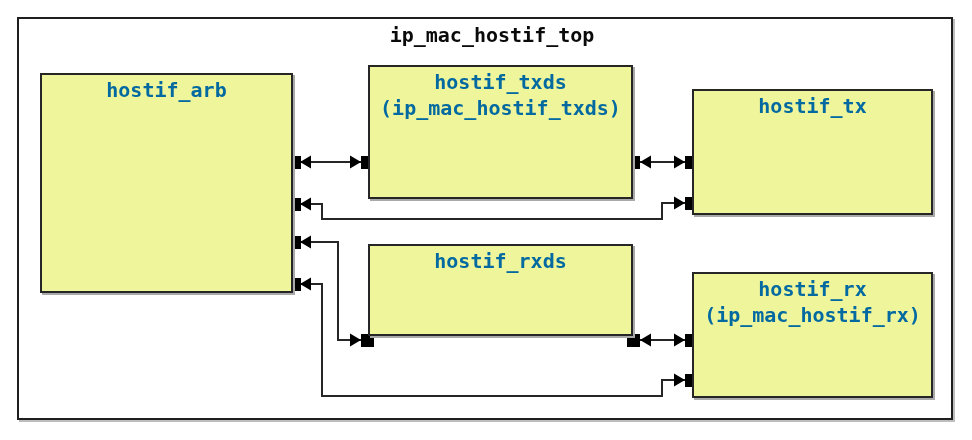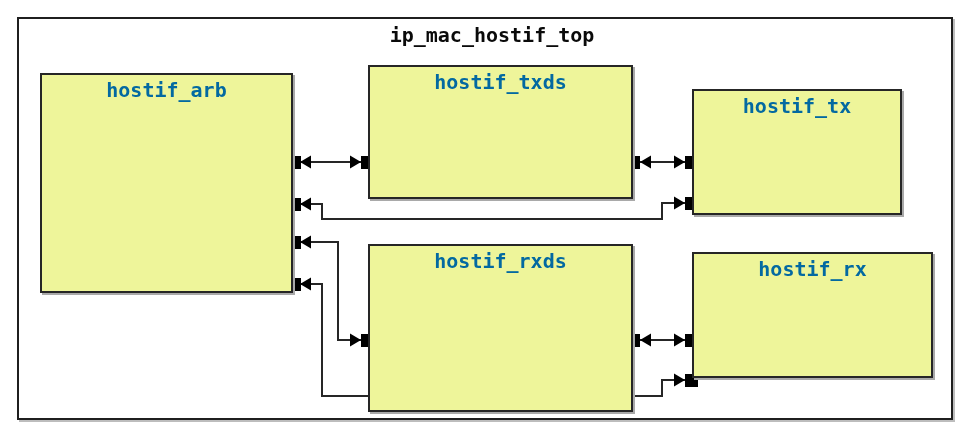--- a/index.html
+++ b/index.html
@@ -38,23 +38,23 @@
     text-align:center;
     padding-top:2px;
     cursor:pointer;
   }
   .module-name,.module-entity{
     font-size:20px;font-weight:bold;color:#0369a1;
     line-height:26px;white-space:nowrap;
   }
   .box-arb {left:40px; top:73px;  width:253px; height:220px;}
   .box-txds{left:368px;top:65px;  width:265px; height:134px;}
-  .box-tx  {left:692px;top:89px;  width:210px; height:126px;}
-  .box-rxds{left:368px;top:244px; width:265px; height:168px;}
-  .box-rx  {left:692px;top:252px; width:241px; height:126px;}
+  .box-tx  {left:692px;top:89px;  width:241px; height:126px;}
+  .box-rxds{left:368px;top:244px; width:265px; height:92px;}
+  .box-rx  {left:692px;top:272px; width:241px; height:126px;}
 </style>
 </head>
 <body>
 
 <div class="stage">
 
   <div class="outer-frame">
     <div class="frame-title">ip_mac_hostif_top</div>
   </div>
 
@@ -97,27 +97,29 @@
       <rect x="685" y="374" width="13" height="13"></rect>
     </g>
   </svg>
 
   <div class="module-box box-arb">
     <div class="module-name">hostif_arb</div>
   </div>
 
   <div class="module-box box-txds">
     <div class="module-name">hostif_txds</div>
+    <div class="module-entity">(ip_mac_hostif_txds)</div>
   </div>
 
   <div class="module-box box-tx">
     <div class="module-name">hostif_tx</div>
   </div>
 
   <div class="module-box box-rxds">
     <div class="module-name">hostif_rxds</div>
   </div>
 
   <div class="module-box box-rx">
     <div class="module-name">hostif_rx</div>
+    <div class="module-entity">(ip_mac_hostif_rx)</div>
   </div>
 
 </div>
 
 </body></html>

